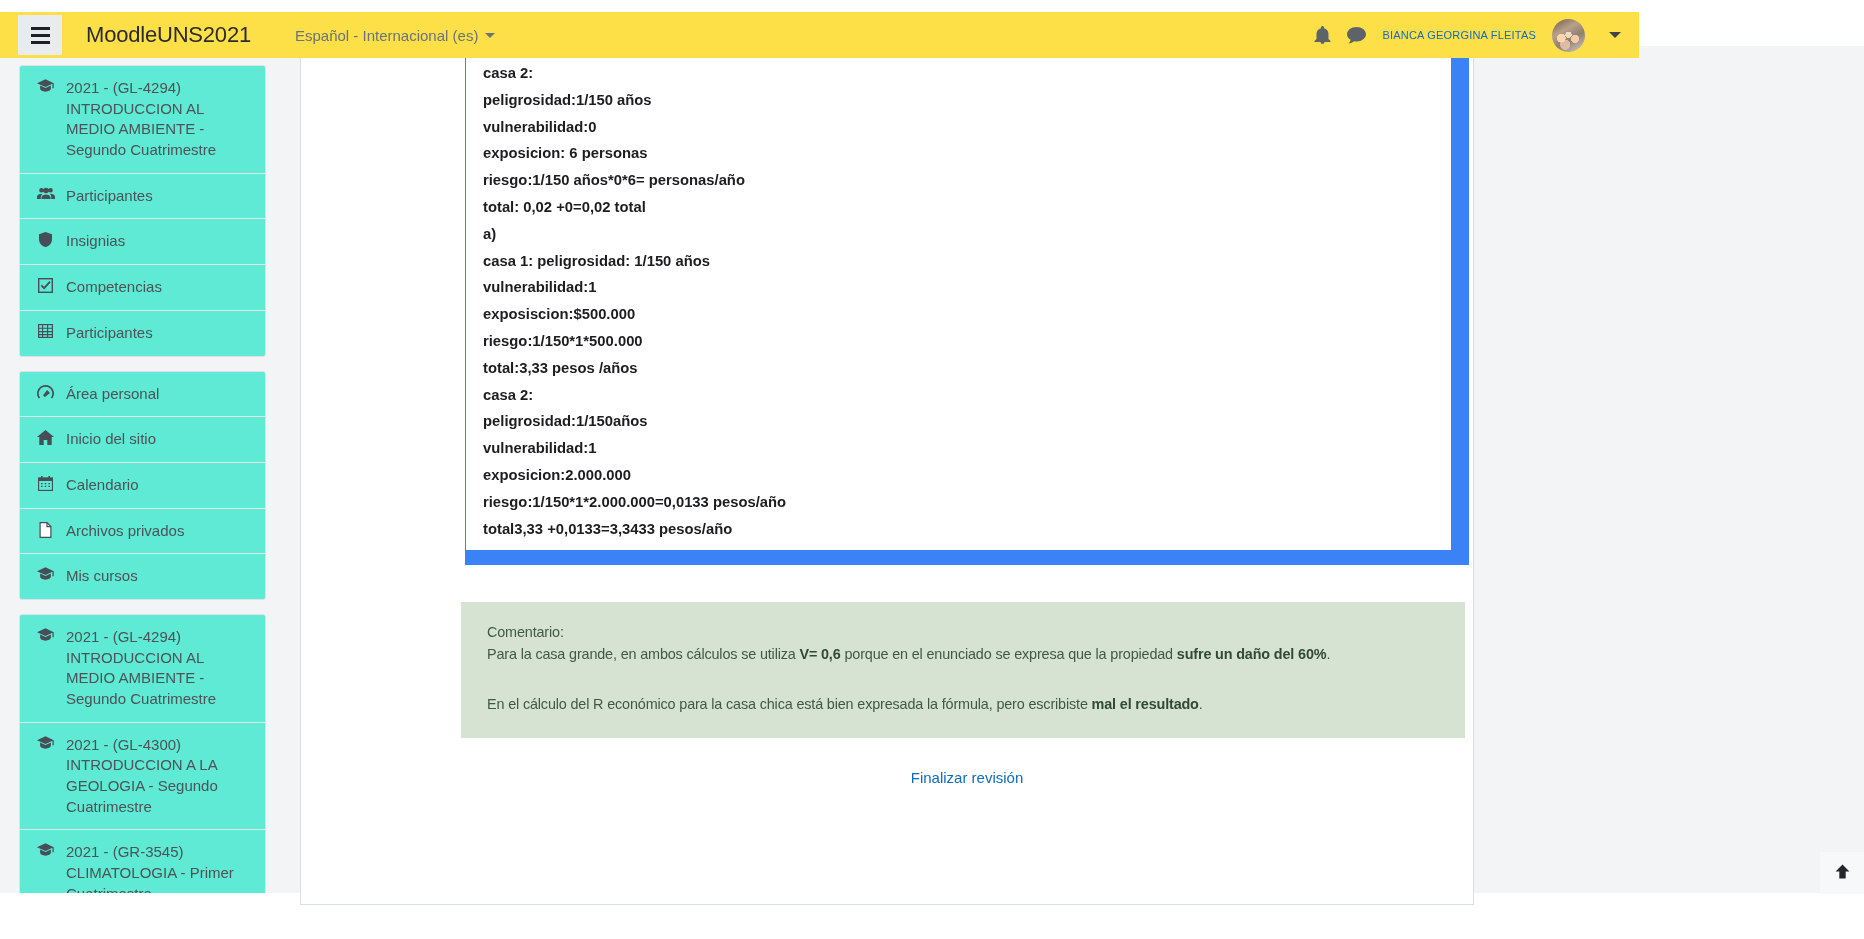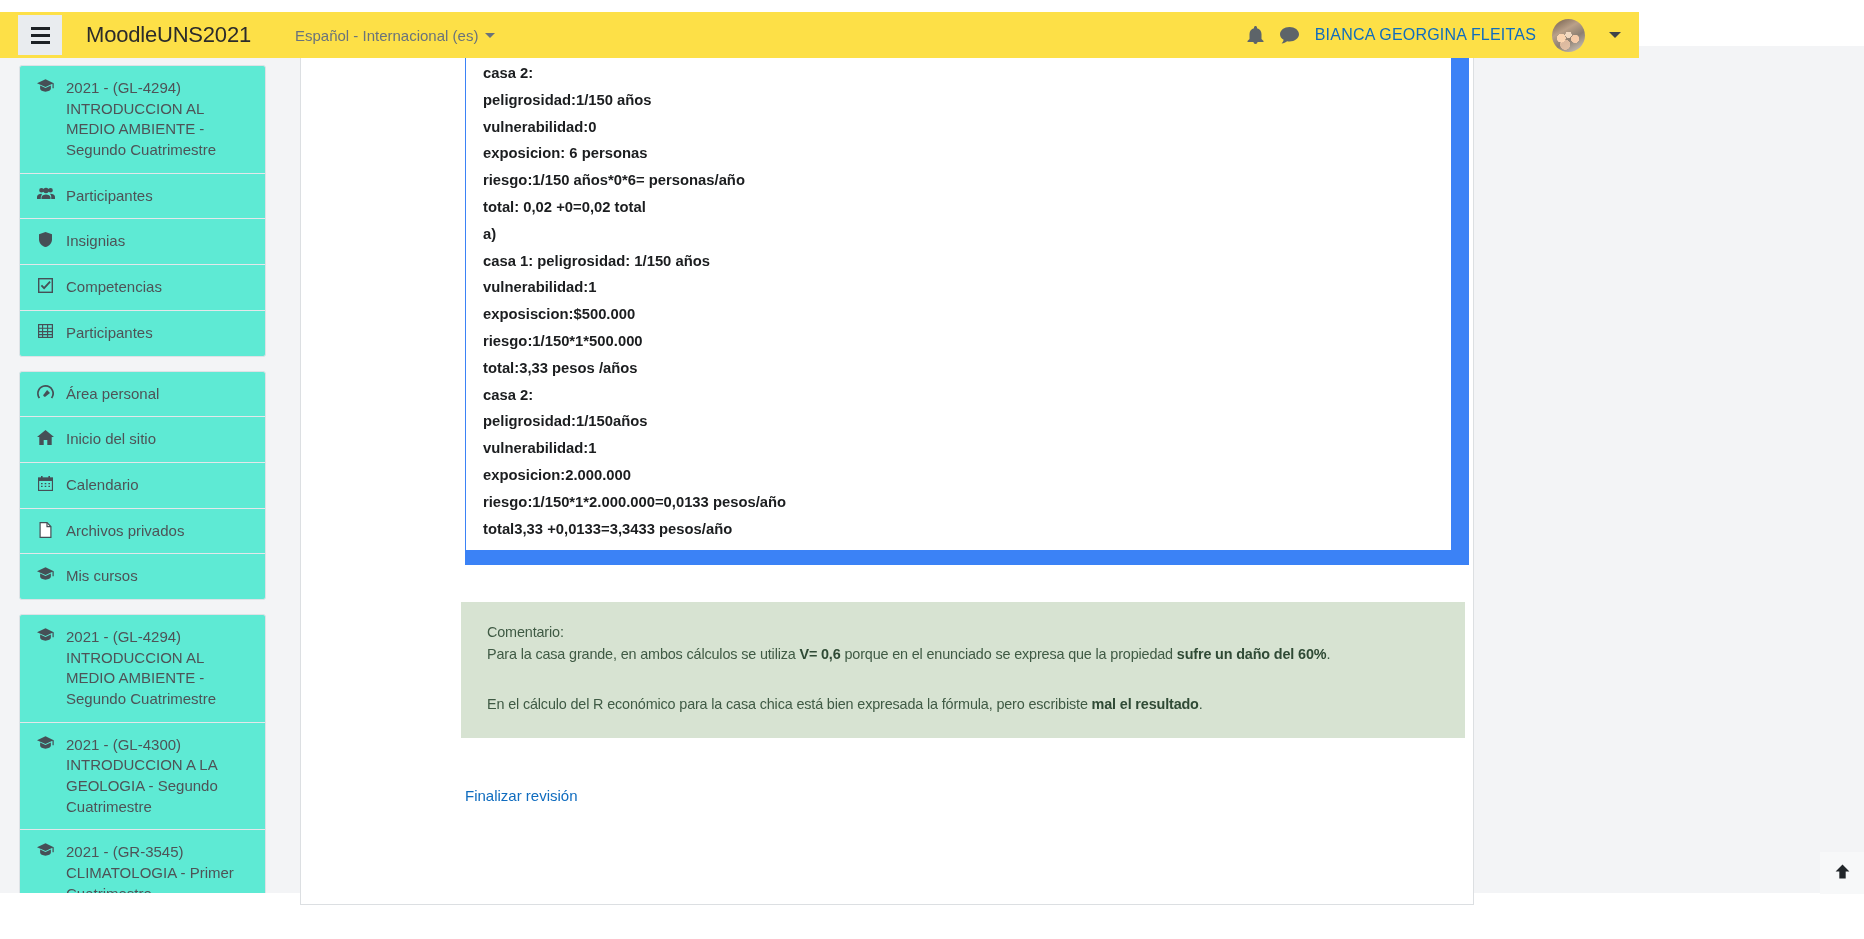--- a/index.html
+++ b/index.html
@@ -50,21 +50,21 @@
     border-right: 5px solid transparent;
     border-top: 5px solid #6a737b;
     display: inline-block;
   }
   .nav-right {
     margin-left: auto; margin-right: 18px;
     display: flex; align-items: center; gap: 16px;
   }
   .nav-icon { color: #5d6469; display: flex; align-items: center; cursor: pointer; }
   .user-name {
-    font-size: 16px; color: #0f6cbf;
+    font-size: 11px; color: #0f6cbf;
     letter-spacing: 0.2px; white-space: nowrap;
     cursor: pointer;
   }
   .avatar {
     width: 33px; height: 33px; border-radius: 50%;
     overflow: hidden; cursor: pointer;
     background: linear-gradient(150deg,#6e5a49 0%,#b9a089 35%,#8c7f72 60%,#d9cfc4 100%);
     position: relative;
   }
   .avatar::after {
@@ -174,23 +174,23 @@
     color: #3f5a44;
     line-height: 1.52;
     font-family: "Liberation Sans", sans-serif;
     letter-spacing: -0.15px;
   }
   .cm-line.sp { margin-top: 28px; }
   .cm-line b { font-weight: bold; color: #2f4a35; }
 
   
   .finish-row {
-    position: absolute; left: 164px; top: 741px;
+    position: absolute; left: 164px; top: 723px;
     width: 1004px;
-    text-align: left;
+    text-align: center;
   }
   .finish-link {
     font-size: 15px; color: #0f6cbf;
     text-decoration: none; cursor: pointer;
   }
 
   
   .scroll-top {
     position: absolute; right: 0; top: 806px;
     width: 44px; height: 42px;

